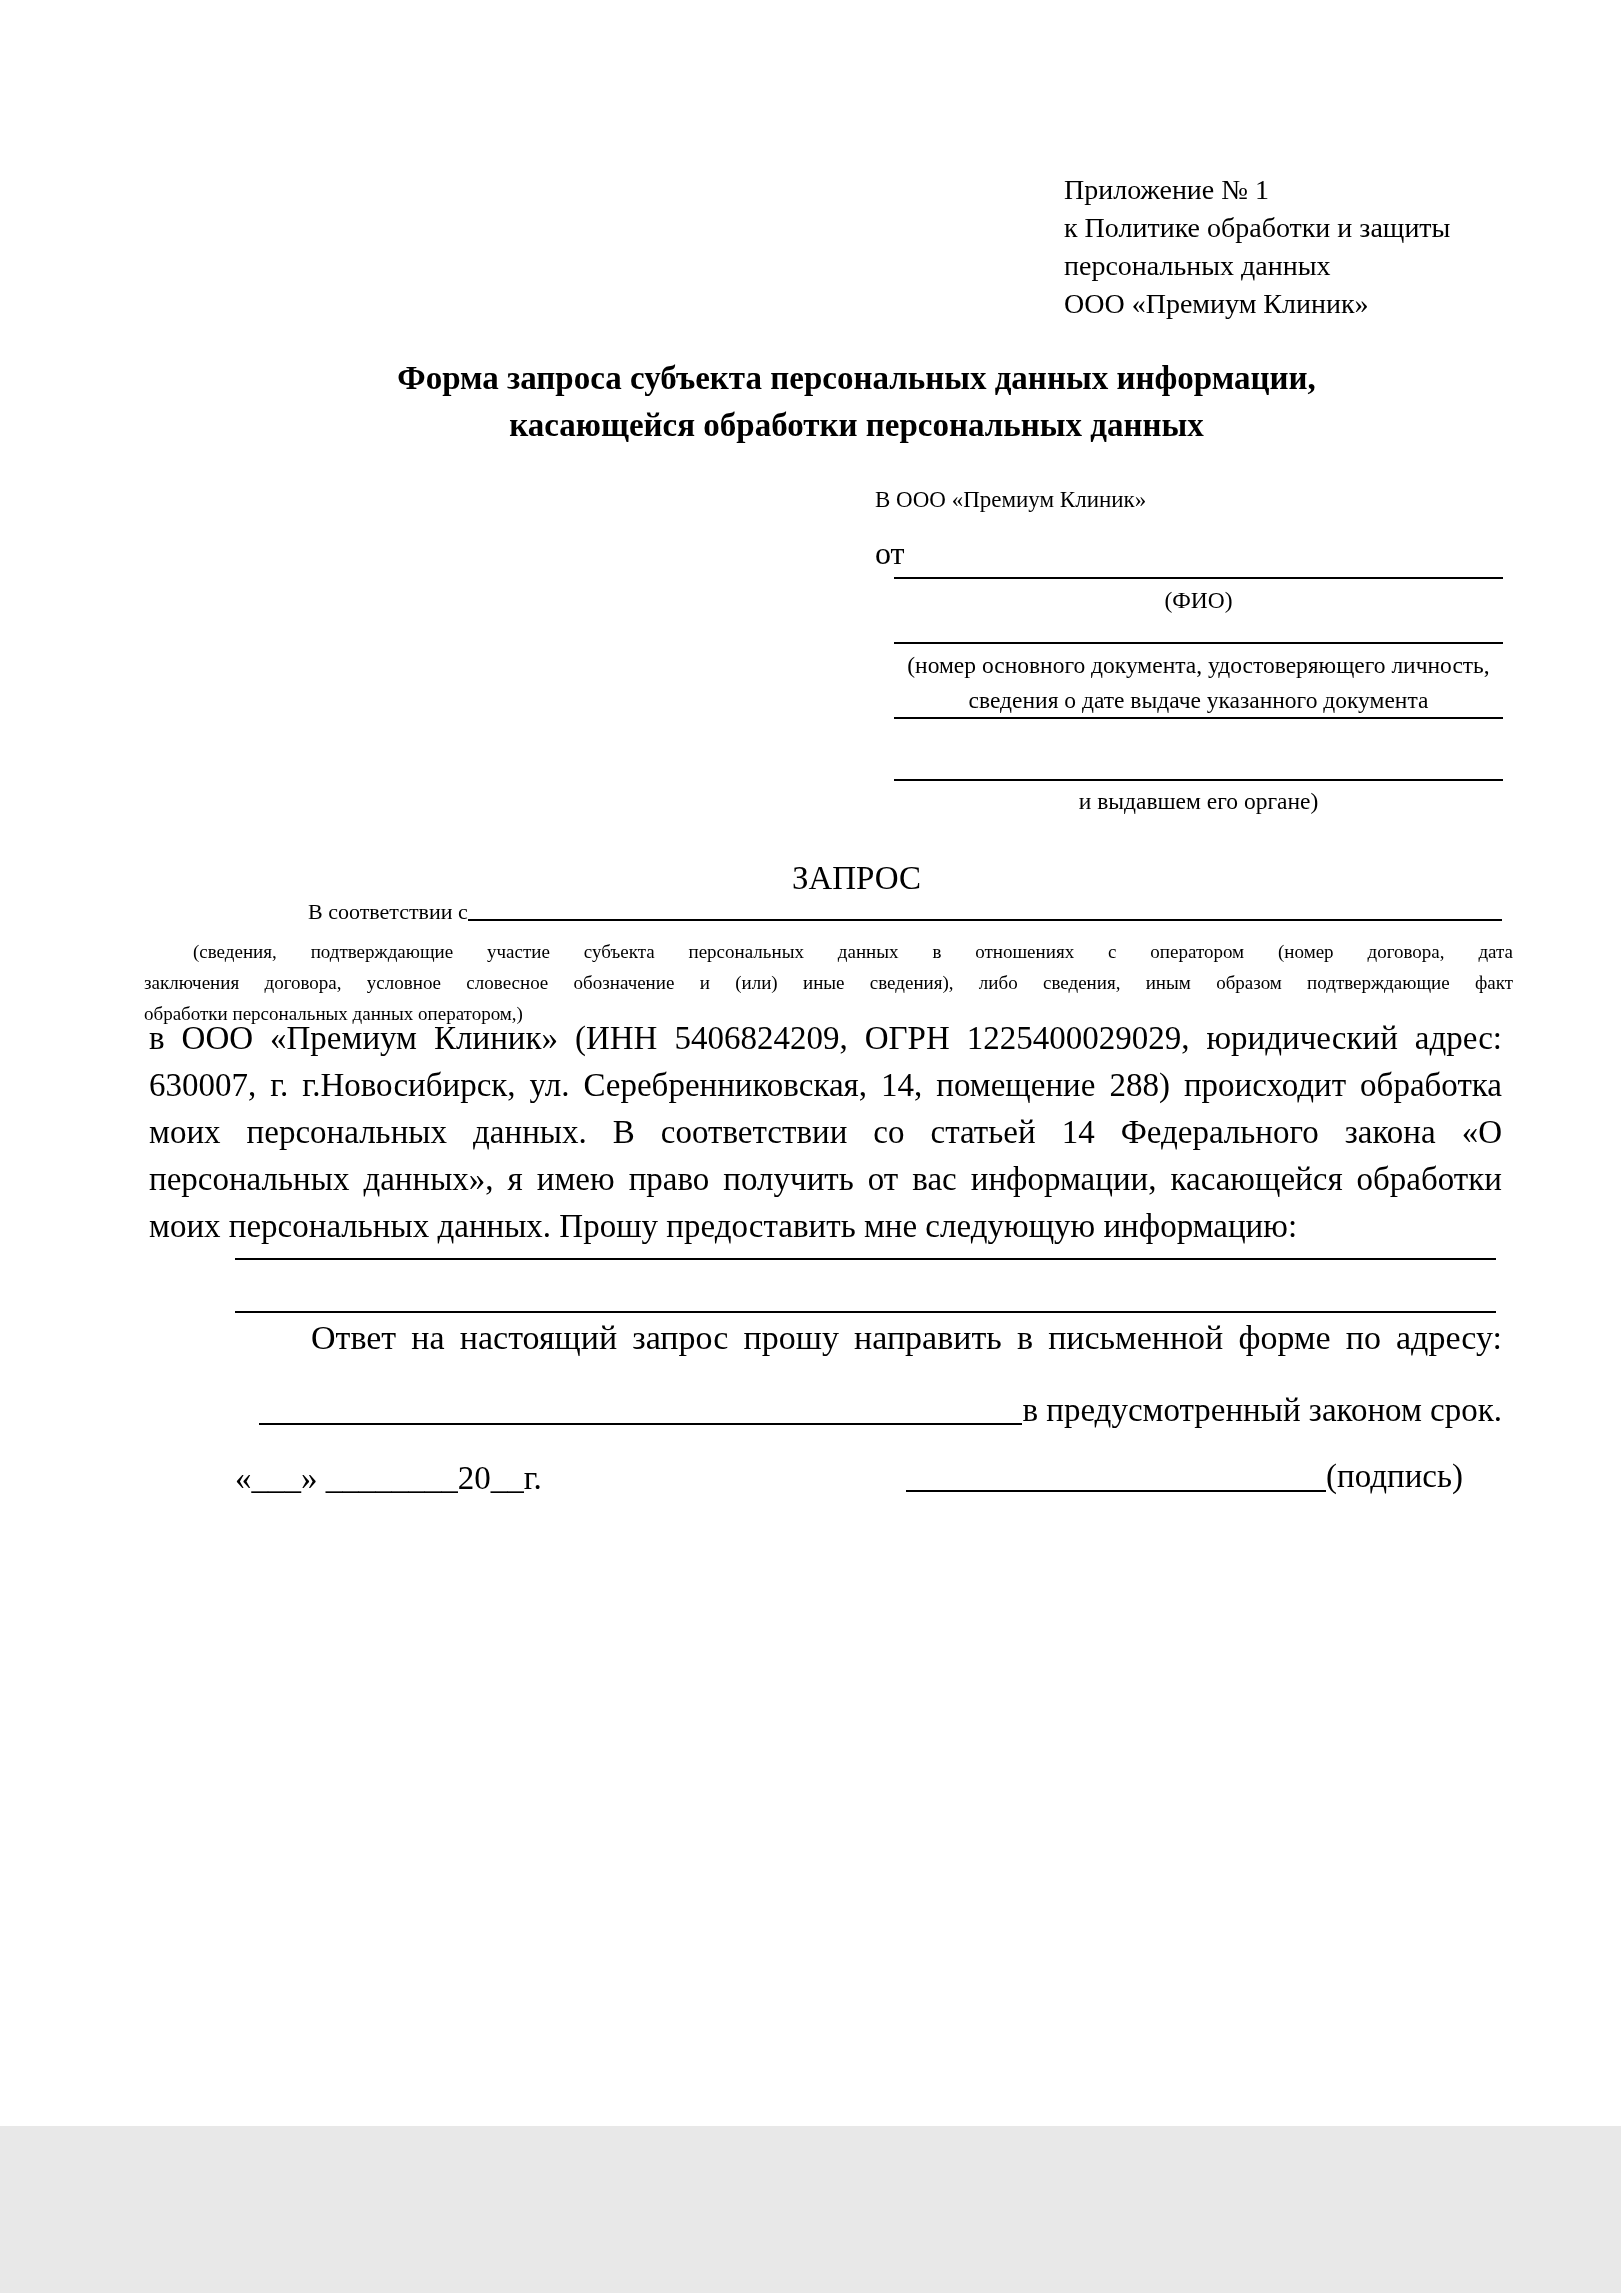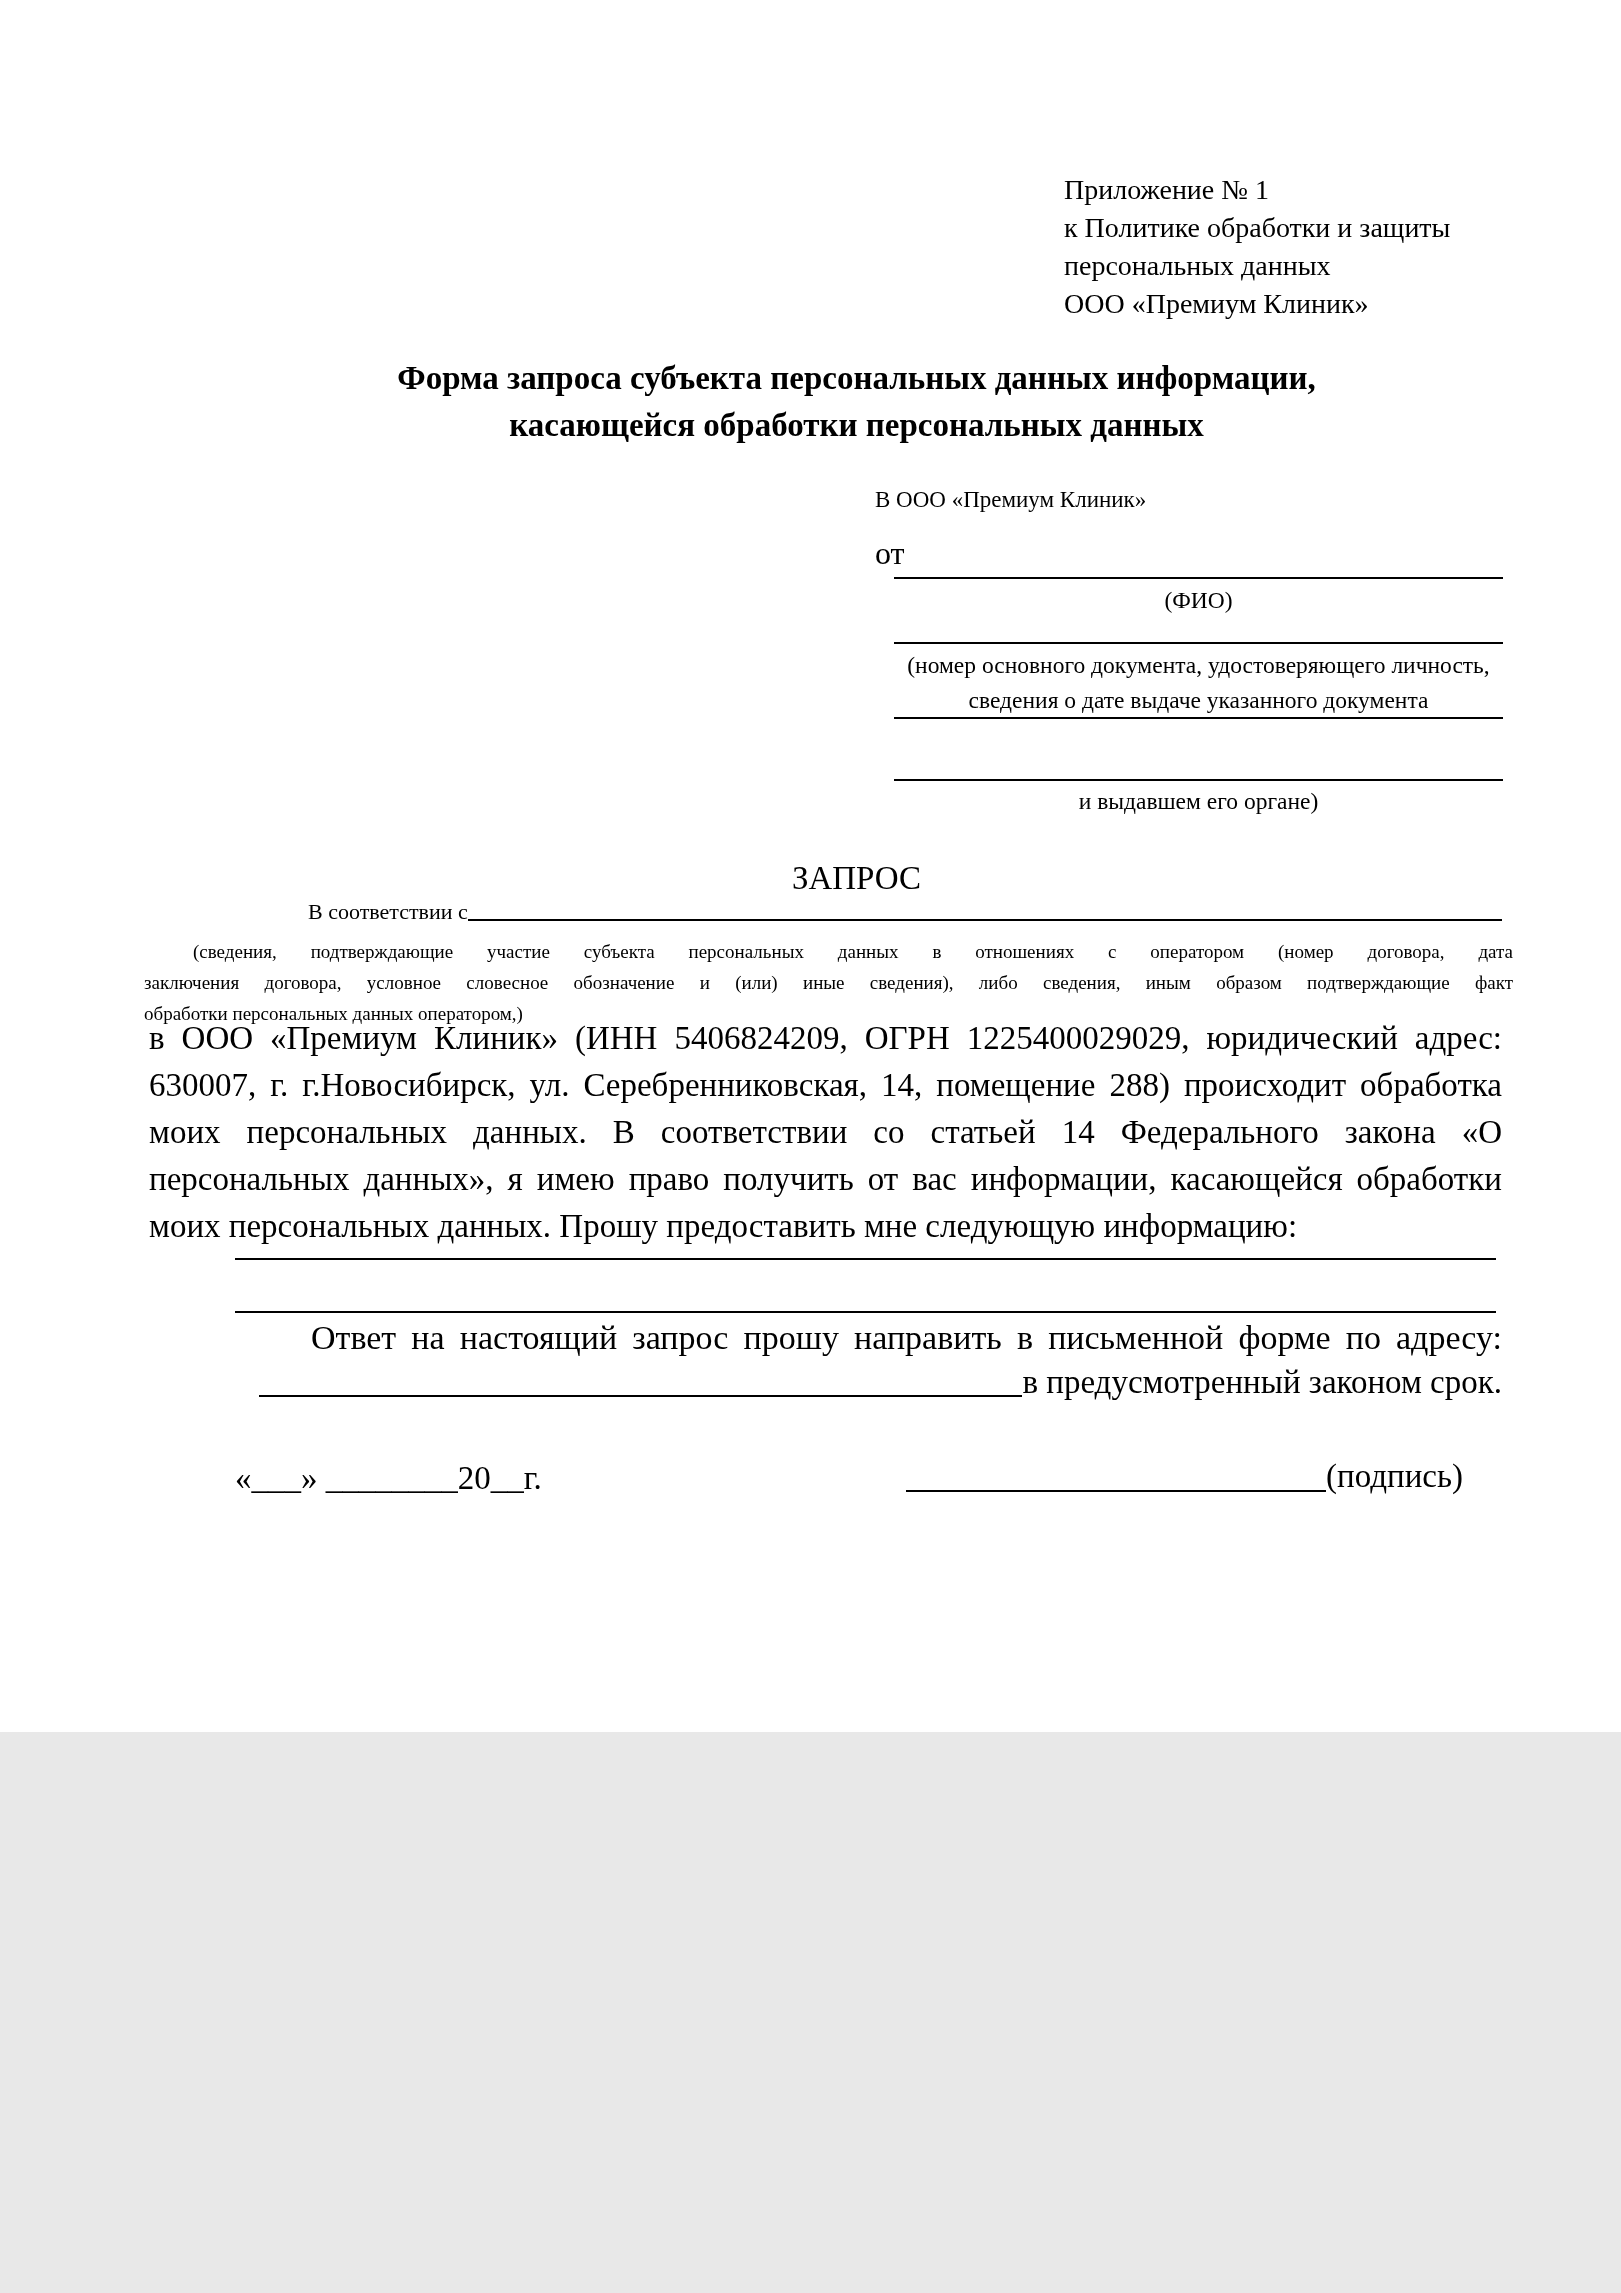--- a/index.html
+++ b/index.html
@@ -1,18 +1,18 @@
 <!DOCTYPE html>
 <html><head>
 <meta charset="utf-8">
 <style>
   html,body{margin:0;padding:0;background:#e8e8e8;}
   .page{
     position:relative;
-    width:1621px;height:1732px;
+    width:1621px;height:2126px;
     background:#fff;
     font-family:"Liberation Serif","DejaVu Serif",serif;
     color:#000;
     margin:0 auto;
     overflow:hidden;
   }
   .appendix{position:absolute;left:1064px;top:171px;font-size:28px;line-height:38px;}
   .title{position:absolute;left:186px;top:355px;width:1341px;text-align:center;font-weight:bold;font-size:33px;line-height:47px;}
   .adr-to{position:absolute;left:875px;top:487px;font-size:23px;}
   .adr-from{position:absolute;left:875px;top:535px;font-size:32px;}
@@ -26,21 +26,21 @@
   .fill{flex:1;border-bottom:2.9px solid #000;margin-bottom:3.9px;}
   .small-print{position:absolute;left:144px;top:936px;width:1369px;font-size:19px;line-height:31px;}
   .sp-first{text-indent:49px;}
   .jstretch{text-align:justify;text-align-last:justify;}
   .body-par{position:absolute;left:149px;top:1015px;width:1353px;font-size:33px;line-height:47px;}
   .blank{position:absolute;left:235px;width:1261px;height:0;border-top:2.9px solid #000;}
   .blank1{top:1258px}.blank2{top:1311px}
   .answer1{position:absolute;left:149px;top:1319px;width:1353px;font-size:34px;text-indent:162px;}
   .answer2{position:absolute;left:149px;top:1364px;width:1353px;display:flex;align-items:flex-end;font-size:33px;}
   .answer2 .fill{margin-left:110px;}
-  .answer-tail{white-space:nowrap;}
+  .answer-tail{white-space:nowrap;margin-top:28px;}
   .footer{position:absolute;left:149px;top:1457px;width:1353px;display:flex;justify-content:space-between;align-items:flex-end;font-size:33px;}
   .date{margin-left:86px;white-space:nowrap;}
   .sig{display:flex;align-items:center;padding-right:39px;}
   .sigline{width:420px;border-bottom:2.9px solid #000;height:33px;margin-bottom:4.9px;}
   .sigcap{white-space:nowrap;}
 </style>
 </head>
 <body>
 
 <div class="page">

